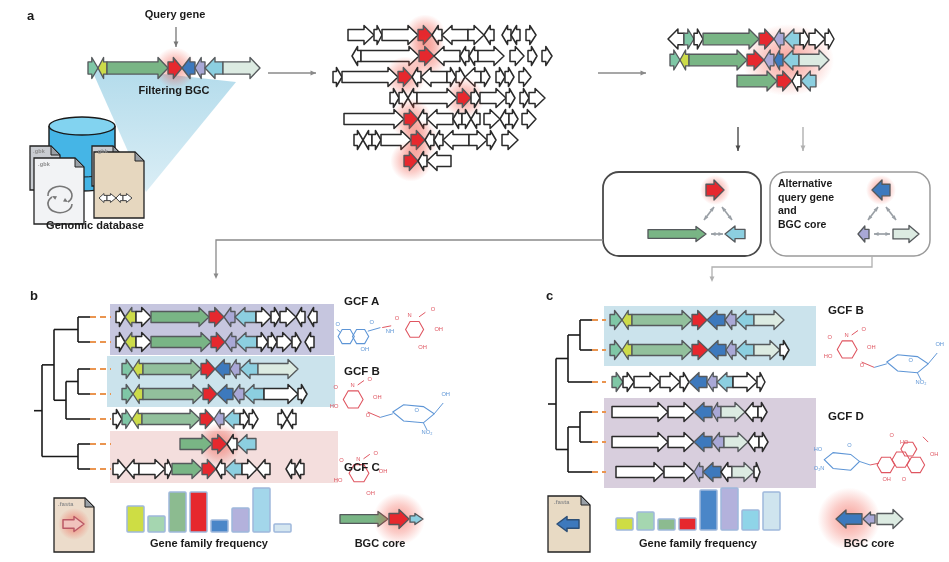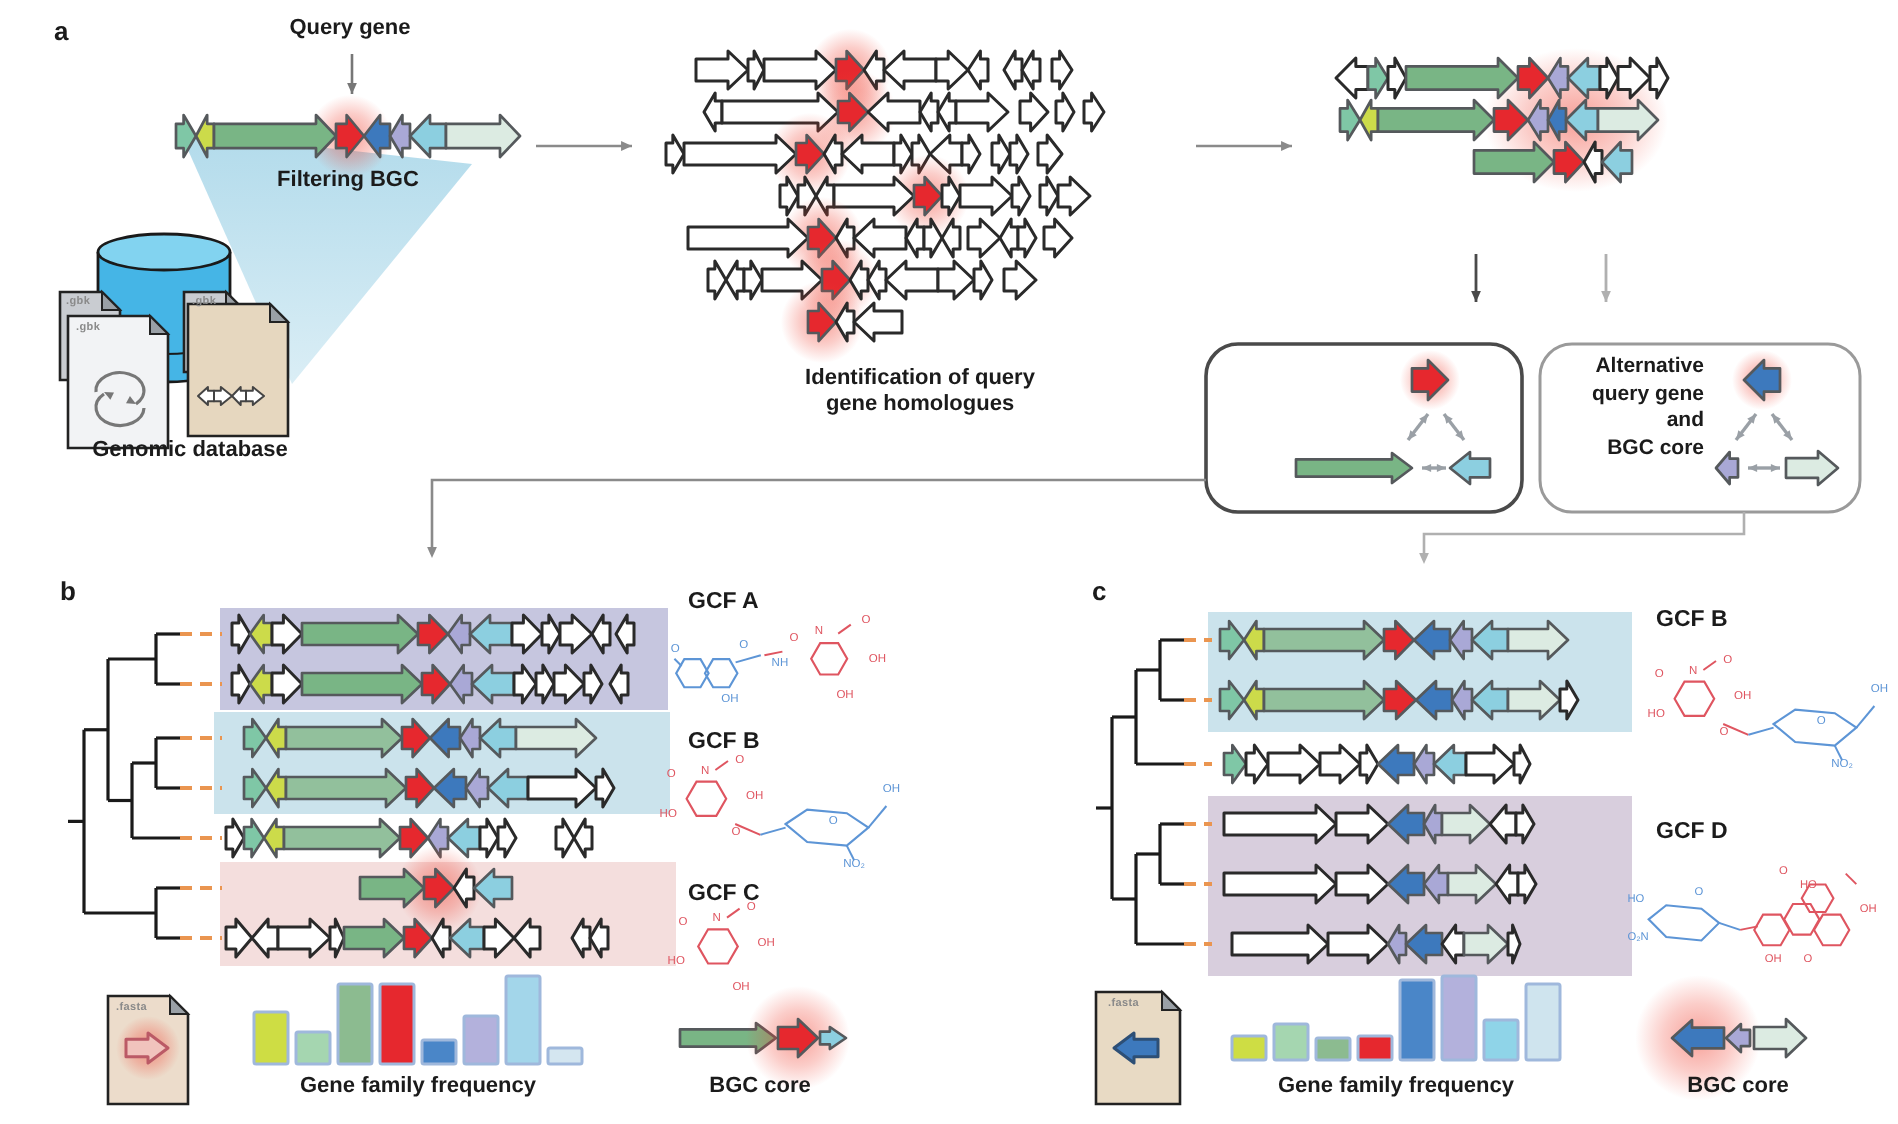--- a/index.html
+++ b/index.html
@@ -529,31 +529,29 @@
       </g>
     </svg>
 
   <div class="lbl panel-letter" style="left:27px;top:8px">a</div>
   <div class="lbl cap" style="left:115px;top:8px;width:120px">Query gene</div>
   <div class="lbl cap" style="left:114px;top:84px;width:120px">Filtering BGC</div>
   <div class="lbl cap" style="left:25px;top:219px;width:140px">Genomic database</div>
   <div class="lbl tiny" style="left:33px;top:148px">.gbk</div>
   <div class="lbl tiny" style="left:38px;top:161px">.gbk</div>
   <div class="lbl tiny" style="left:96px;top:148px">.gbk</div>
-  <div class="lbl cap" style="left:365px;top:183px;width:190px">Identification of query
-gene homologues</div>
-  <div class="lbl boxcap" style="left:778px;top:177px;width:74px;text-align:right">Alternative
+  <div class="lbl boxcap" style="left:778px;top:177px;width:74px;">Alternative
 query gene
 and
 BGC core</div>
 
   <div class="lbl panel-letter" style="left:30px;top:288px">b</div>
   <div class="lbl gcf" style="left:344px;top:294px">GCF A</div>
   <div class="lbl gcf" style="left:344px;top:364px">GCF B</div>
-  <div class="lbl gcf" style="left:344px;top:440px">GCF C</div>
+  <div class="lbl gcf" style="left:344px;top:460px">GCF C</div>
   <div class="lbl tiny" style="left:58px;top:501px">.fasta</div>
   <div class="lbl cap" style="left:129px;top:537px;width:160px">Gene family frequency</div>
   <div class="lbl cap" style="left:338px;top:537px;width:84px">BGC core</div>
 
   <div class="lbl panel-letter" style="left:546px;top:288px">c</div>
   <div class="lbl gcf" style="left:828px;top:303px">GCF B</div>
   <div class="lbl gcf" style="left:828px;top:409px">GCF D</div>
   <div class="lbl tiny" style="left:554px;top:499px">.fasta</div>
   <div class="lbl cap" style="left:618px;top:537px;width:160px">Gene family frequency</div>
   <div class="lbl cap" style="left:827px;top:537px;width:84px">BGC core</div>

